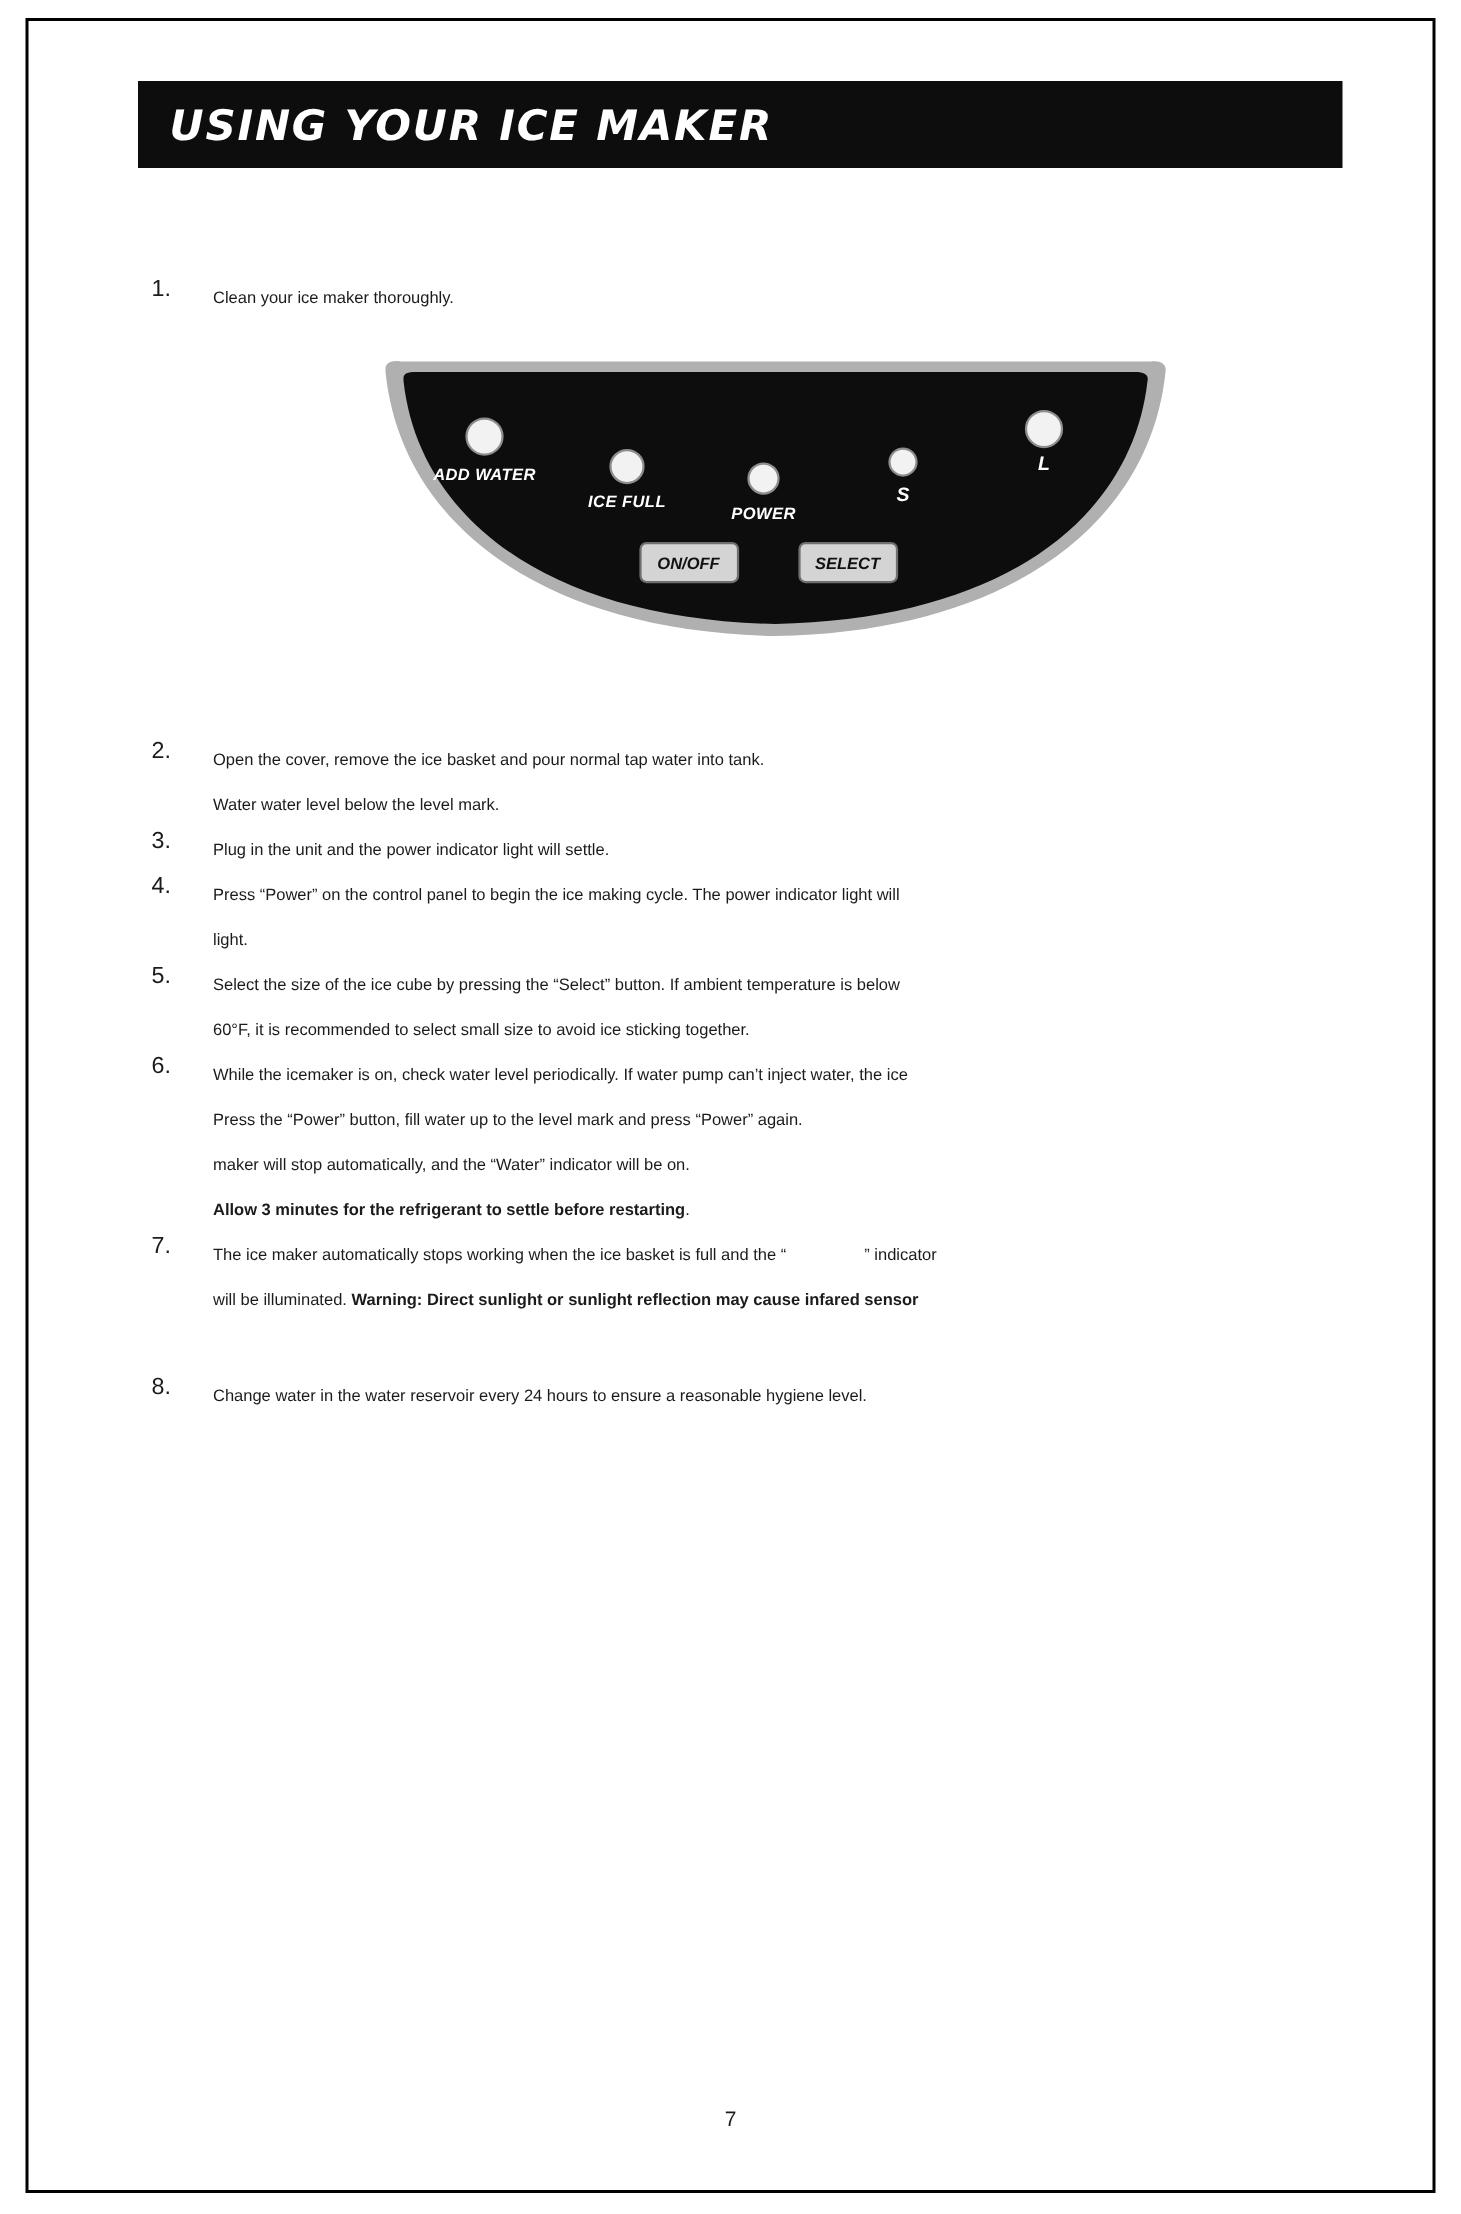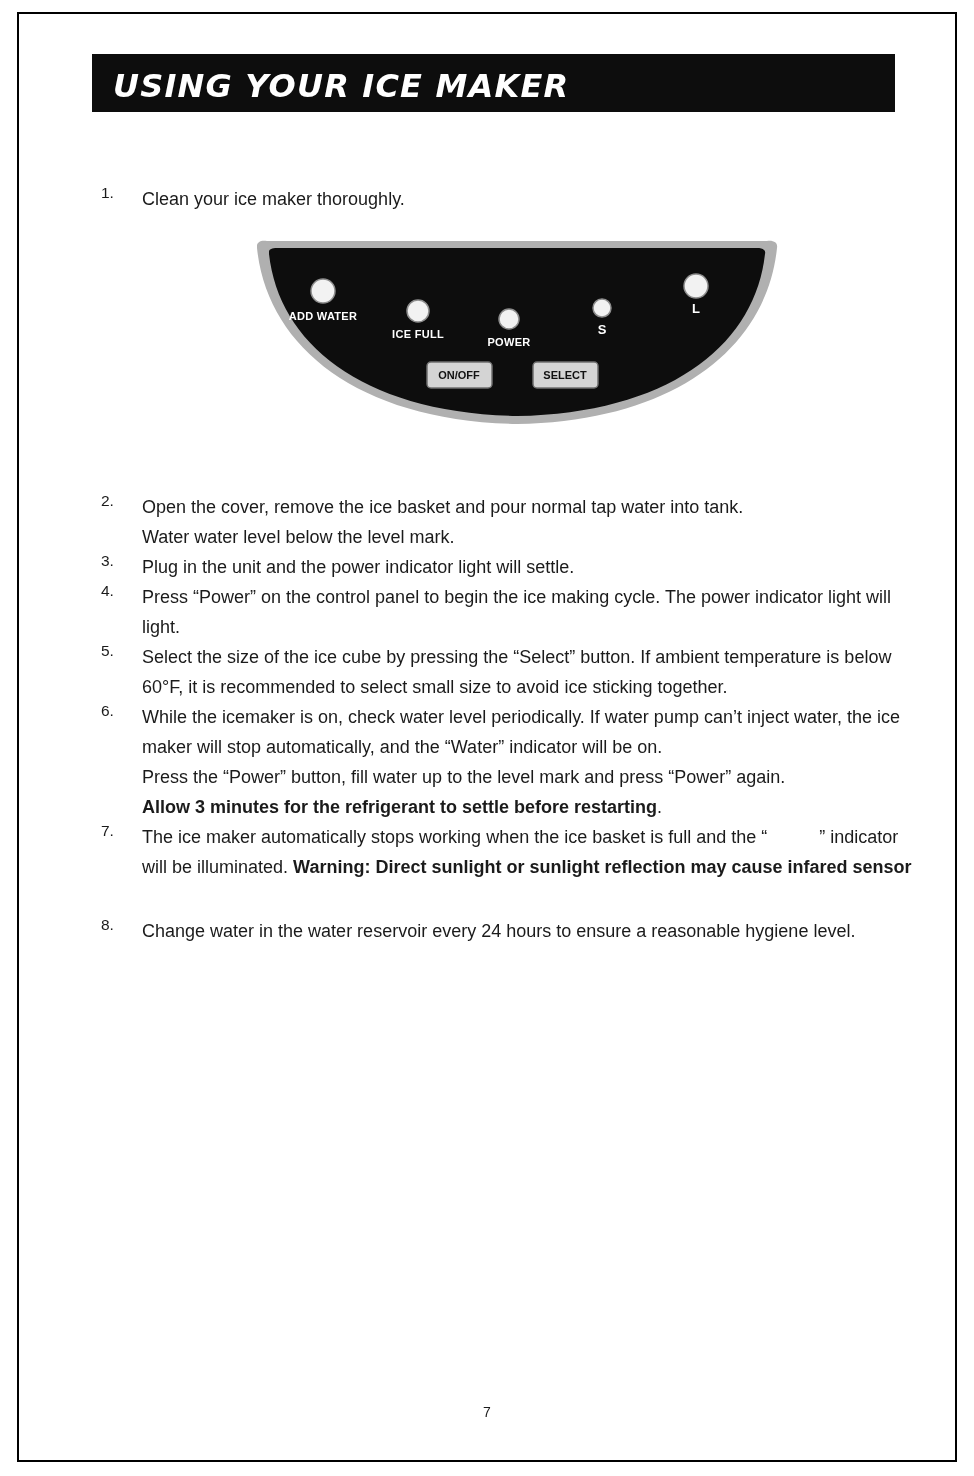--- a/index.html
+++ b/index.html
@@ -42,21 +42,21 @@
     height: 58px;
     background: #0d0d0d;
   }
   .header-title {
     position: absolute;
     left: 21px;
     top: 13px;
     font-family: "DejaVu Sans", sans-serif;
     font-weight: bold;
     font-style: italic;
-    font-size: 32px;
+    font-size: 28px;
     letter-spacing: 1.2px;
     color: #ffffff;
     white-space: nowrap;
   }
 
   
   .steps {
     position: absolute;
     left: 70px;
     top: 170px;
@@ -68,39 +68,40 @@
     margin-bottom: 0px;
   }
   .step-num {
     position: absolute;
     left: 12px;
     top: 0;
     font-size: 15.5px;
     color: #1b1b1b;
   }
   .step-line {
-    font-size: 18px;
+    font-size: 11px;
     line-height: 30px;
     color: #1b1b1b;
   }
   .b {
     font-weight: bold;
   }
   .blank-slot {
     display: inline-block;
     width: 52px;
   }
 
   
   .panel-wrap {
     position: absolute;
     left: 228px;
     top: 222px;
     width: 540px;
     height: 195px;
+    font-style: italic;
   }
   .panel-svg {
     display: block;
   }
   .lamp {
     fill: #f2f2f2;
     stroke: #8d8d8d;
     stroke-width: 1.5;
   }
   .panel-label {
@@ -189,22 +190,22 @@
           <div class="step-line"><span>light.</span></div>
         </div>
         <div class="step">
           <span class="step-num">5.</span>
           <div class="step-line"><span>Select the size of the ice cube by pressing the “Select” button. If ambient temperature is below</span></div>
           <div class="step-line"><span>60°F, it is recommended to select small size to avoid ice sticking together.</span></div>
         </div>
         <div class="step">
           <span class="step-num">6.</span>
           <div class="step-line"><span>While the icemaker is on, check water level periodically. If water pump can’t inject water, the ice</span></div>
+          <div class="step-line"><span>Press the “Power” button, fill water up to the level mark and press “Power” again.</span></div>
           <div class="step-line"><span>maker will stop automatically, and the “Water” indicator will be on.</span></div>
-          <div class="step-line"><span>Press the “Power” button, fill water up to the level mark and press “Power” again.</span></div>
           <div class="step-line"><span class="b">Allow 3 minutes for the refrigerant to settle before restarting</span><span>.</span></div>
         </div>
         <div class="step">
           <span class="step-num">7.</span>
           <div class="step-line"><span>The ice maker automatically stops working when the ice basket is full and the “</span><span class="blank-slot"></span><span>” indicator</span></div>
           <div class="step-line"><span>will be illuminated. </span><span class="b">Warning: Direct sunlight or sunlight reflection may cause infared sensor</span></div>
         </div>
         <div class="step" style="margin-top: 34px;">
           <span class="step-num">8.</span>
           <div class="step-line"><span>Change water in the water reservoir every 24 hours to ensure a reasonable hygiene level.</span></div>

